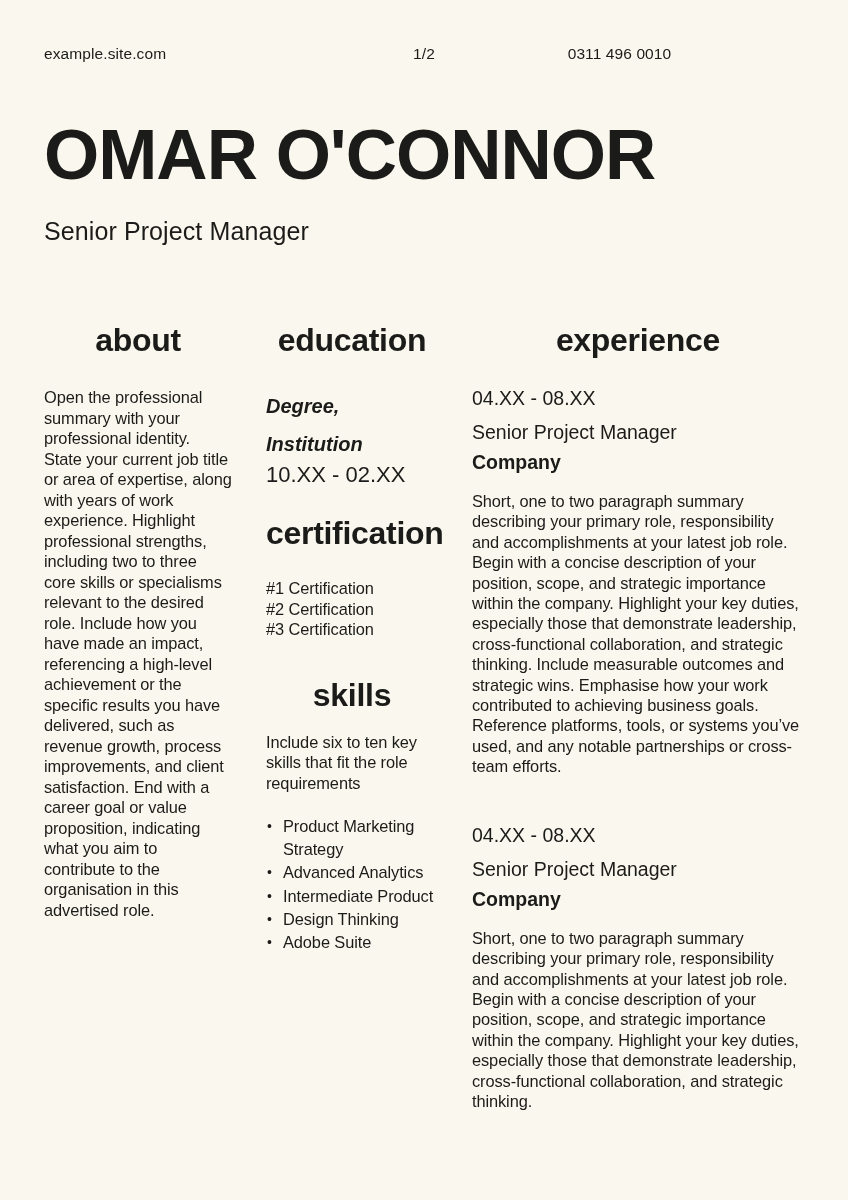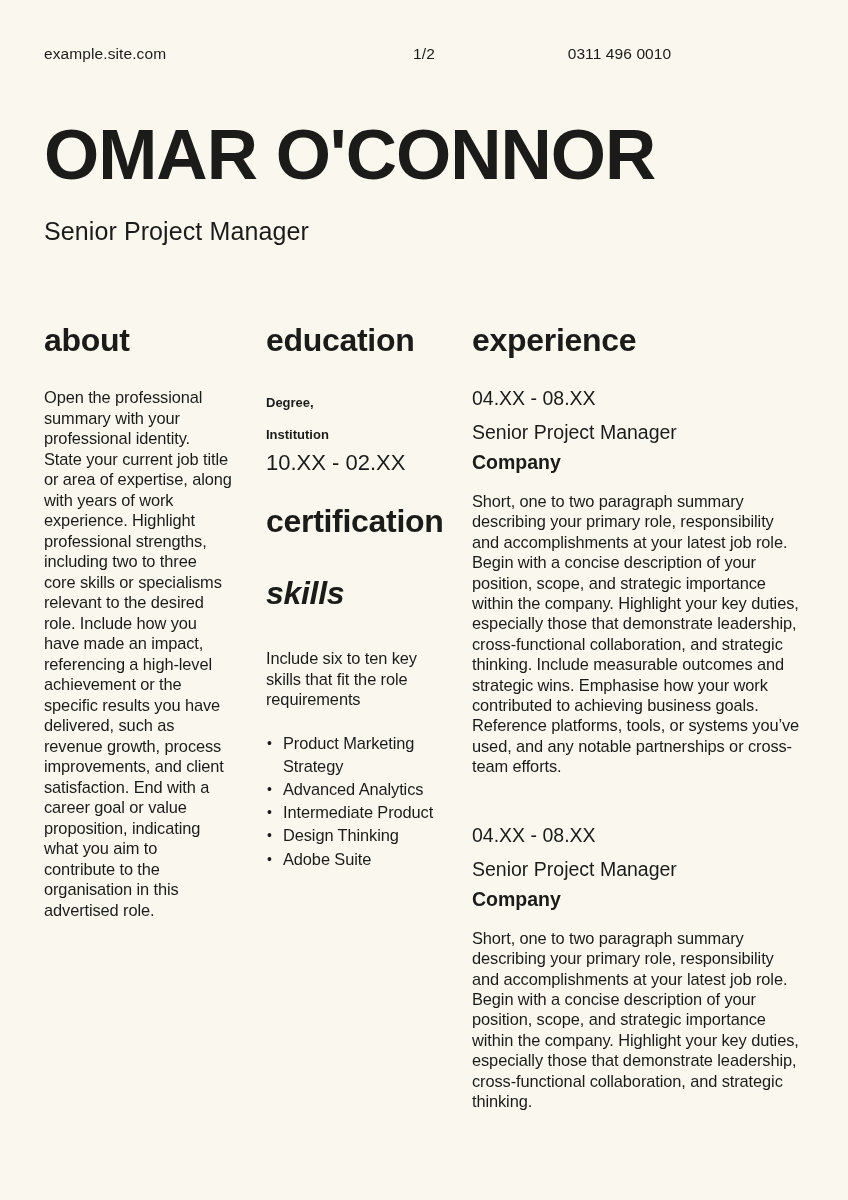--- a/index.html
+++ b/index.html
@@ -60,50 +60,52 @@
     display: grid;
     grid-template-columns: 188px 172px 1fr;
     column-gap: 34px;
   }
   h2 {
     margin: 0 0 30px 0;
     font-size: 32px;
     line-height: 34px;
     font-weight: 700;
     letter-spacing: -0.3px;
+    text-align: center;
   }
   .body-text {
     font-size: 16.4px;
     line-height: 20.5px;
     letter-spacing: -0.1px;
     margin: 0;
   }
 
   
   .edu-degree {
-    font-size: 13px;
-    line-height: 32px;
+    font-size: 20px;
+    line-height: 38px;
     font-weight: 700;
     white-space: pre-line;
+    font-style: italic;
   }
   .edu-dates {
     margin-top: 0;
     font-size: 22px;
     line-height: 23px;
   }
   h2.h2-cert   { margin-top: 30px; margin-bottom: 28px; }
   .cert-list {
     list-style: none;
     margin: 0;
     padding: 0;
     font-size: 16.4px;
     line-height: 20.5px;
     letter-spacing: -0.1px;
   }
-  h2.h2-skills { margin-top: 38px; margin-bottom: 38px; font-style: italic; }
+  h2.h2-skills { margin-top: 38px; margin-bottom: 20px; }
   .skills-list {
     list-style: none;
     margin: 22px 0 0 0;
     padding: 0;
     font-size: 16.4px;
     line-height: 23.2px;
     letter-spacing: -0.1px;
   }
   .skills-list li {
     position: relative;
@@ -164,20 +166,25 @@
       <p class="body-text">Open the professional summary with your professional identity. State your current job title or area of expertise, along with years of work experience. Highlight professional strengths, including two to three core skills or specialisms relevant to the desired role. Include how you have made an impact, referencing a high-level achievement or the specific results you have delivered, such as revenue growth, process improvements, and client satisfaction. End with a career goal or value proposition, indicating what you aim to contribute to the organisation in this advertised role.</p>
     </section>
 
     <section class="col">
       <h2>education</h2>
       <div class="edu-degree">Degree,
 Institution</div>
       <div class="edu-dates">10.XX - 02.XX</div>
 
       <h2 class="h2-cert">certification</h2>
+      <ul class="cert-list">
+        <li>#1 Certification</li>
+        <li>#2 Certification</li>
+        <li>#3 Certification</li>
+      </ul>
 
       <h2 class="h2-skills">skills</h2>
       <p class="body-text">Include six to ten key skills that fit the role requirements</p>
       <ul class="skills-list">
         <li>Product Marketing Strategy</li>
         <li>Advanced Analytics</li>
         <li>Intermediate Product</li>
         <li>Design Thinking</li>
         <li>Adobe Suite</li>
       </ul>

